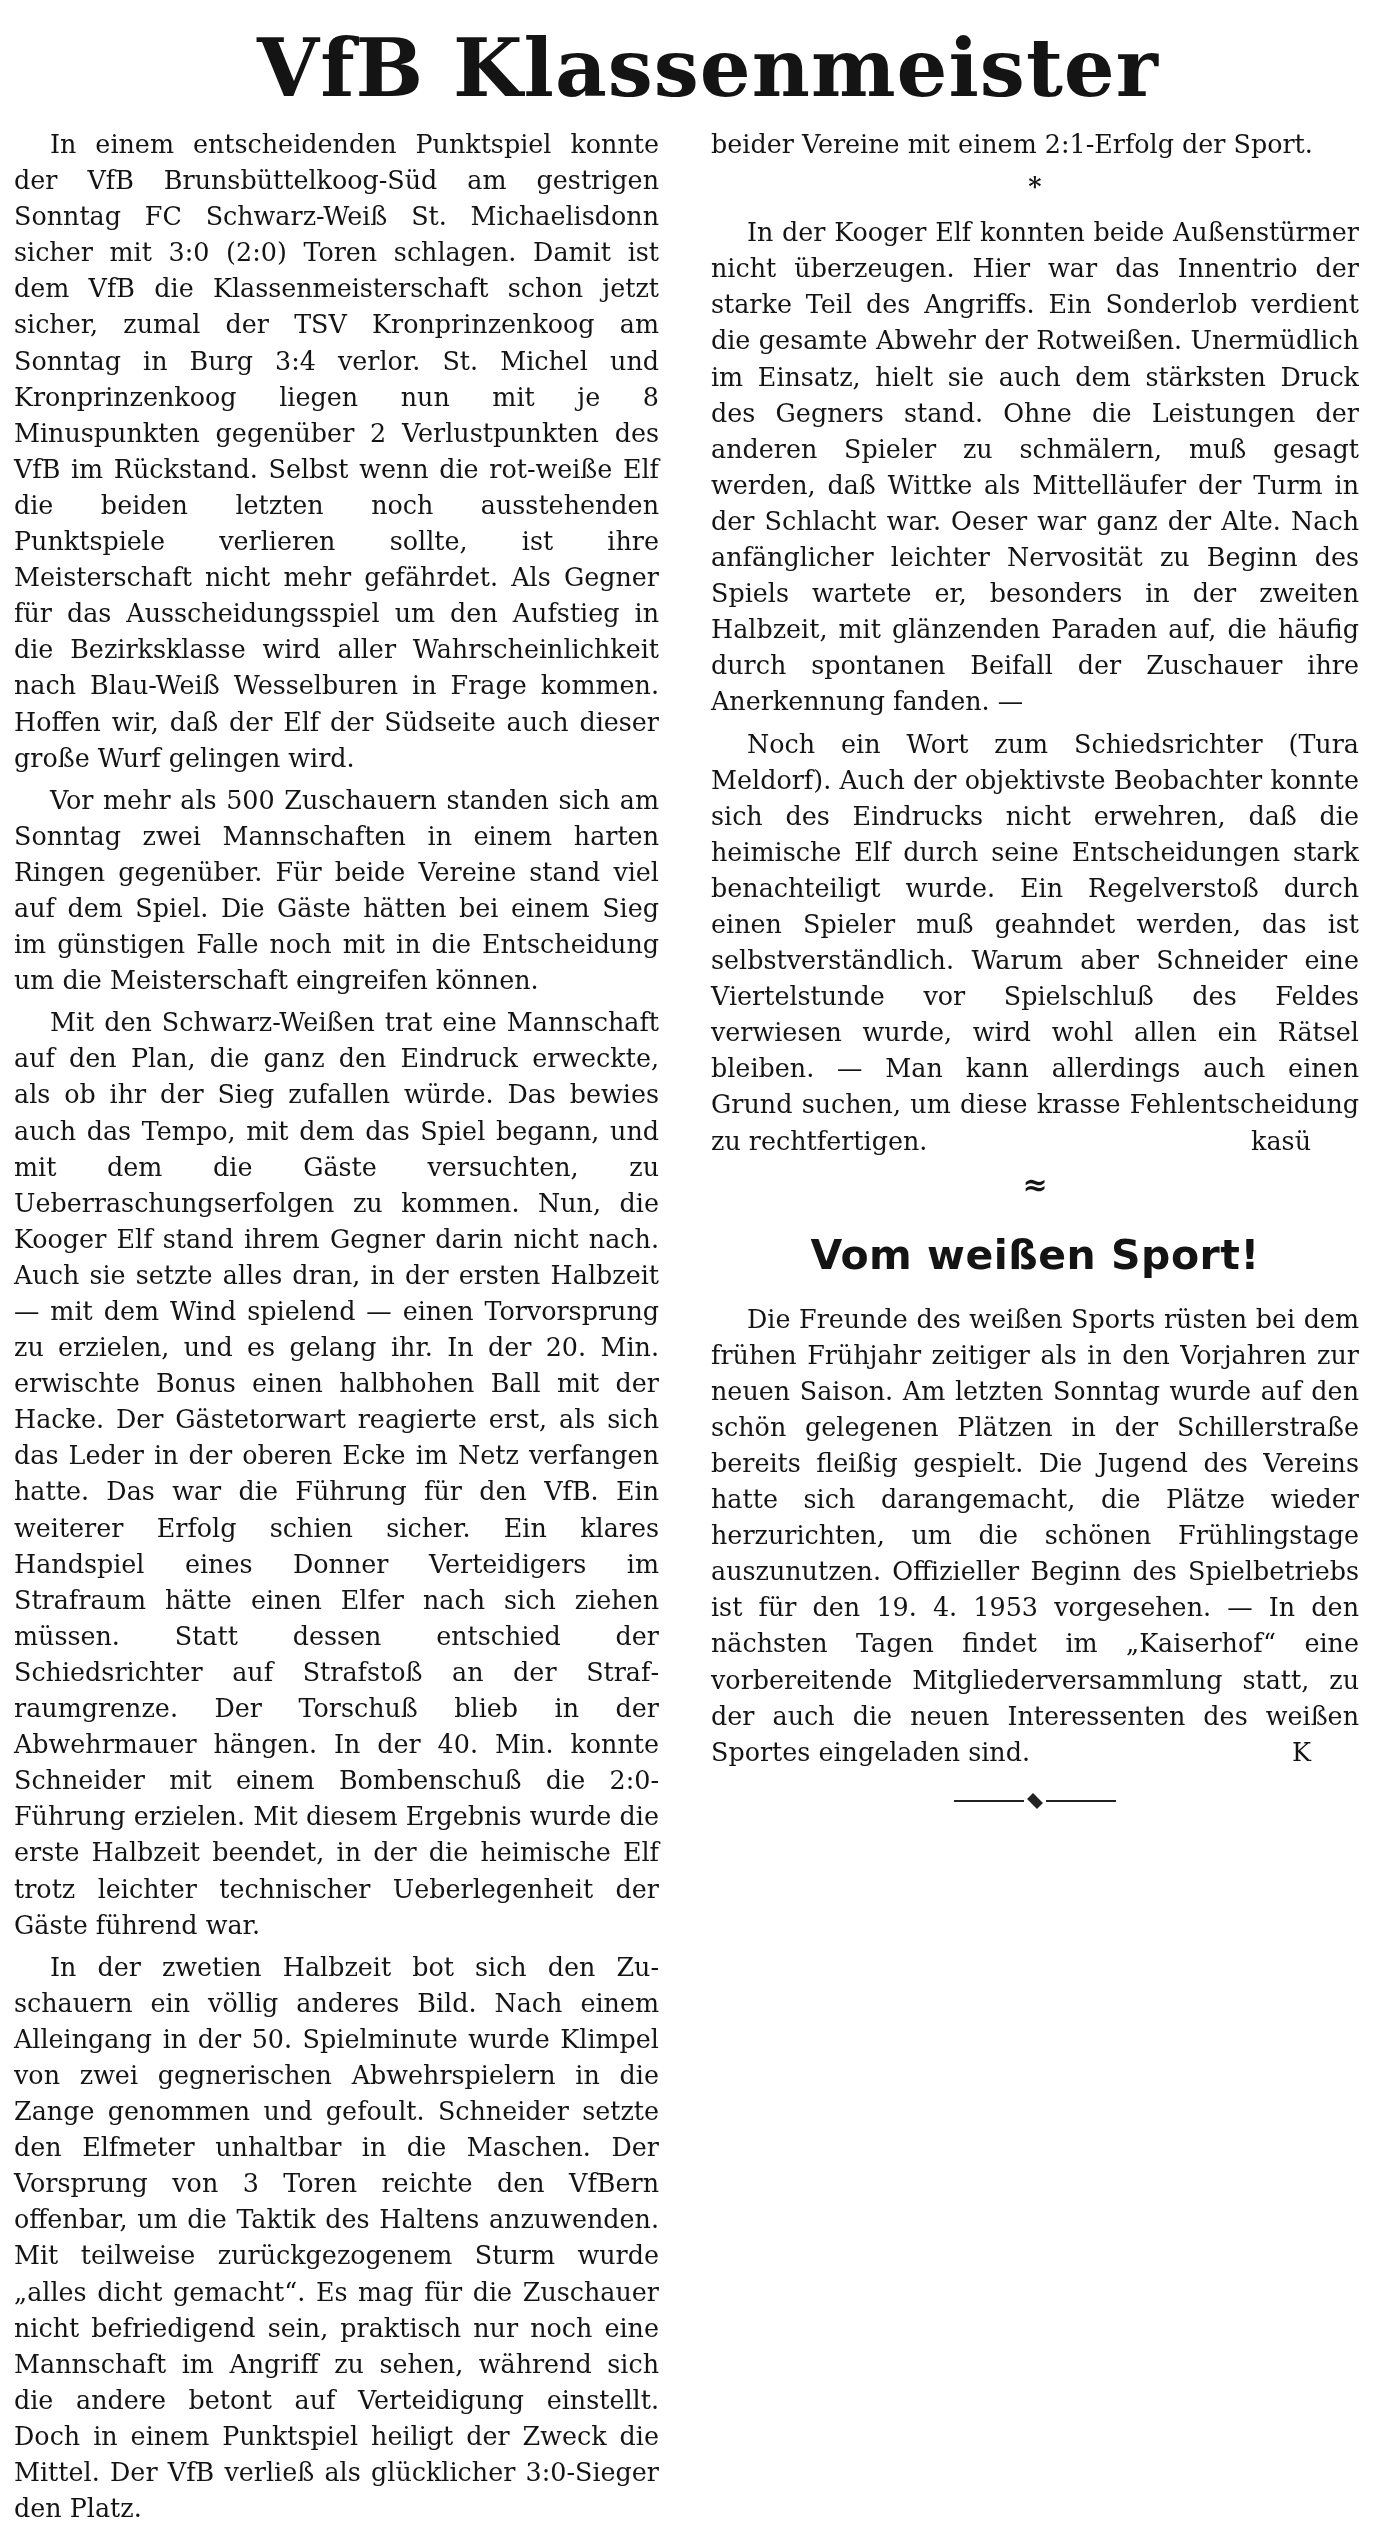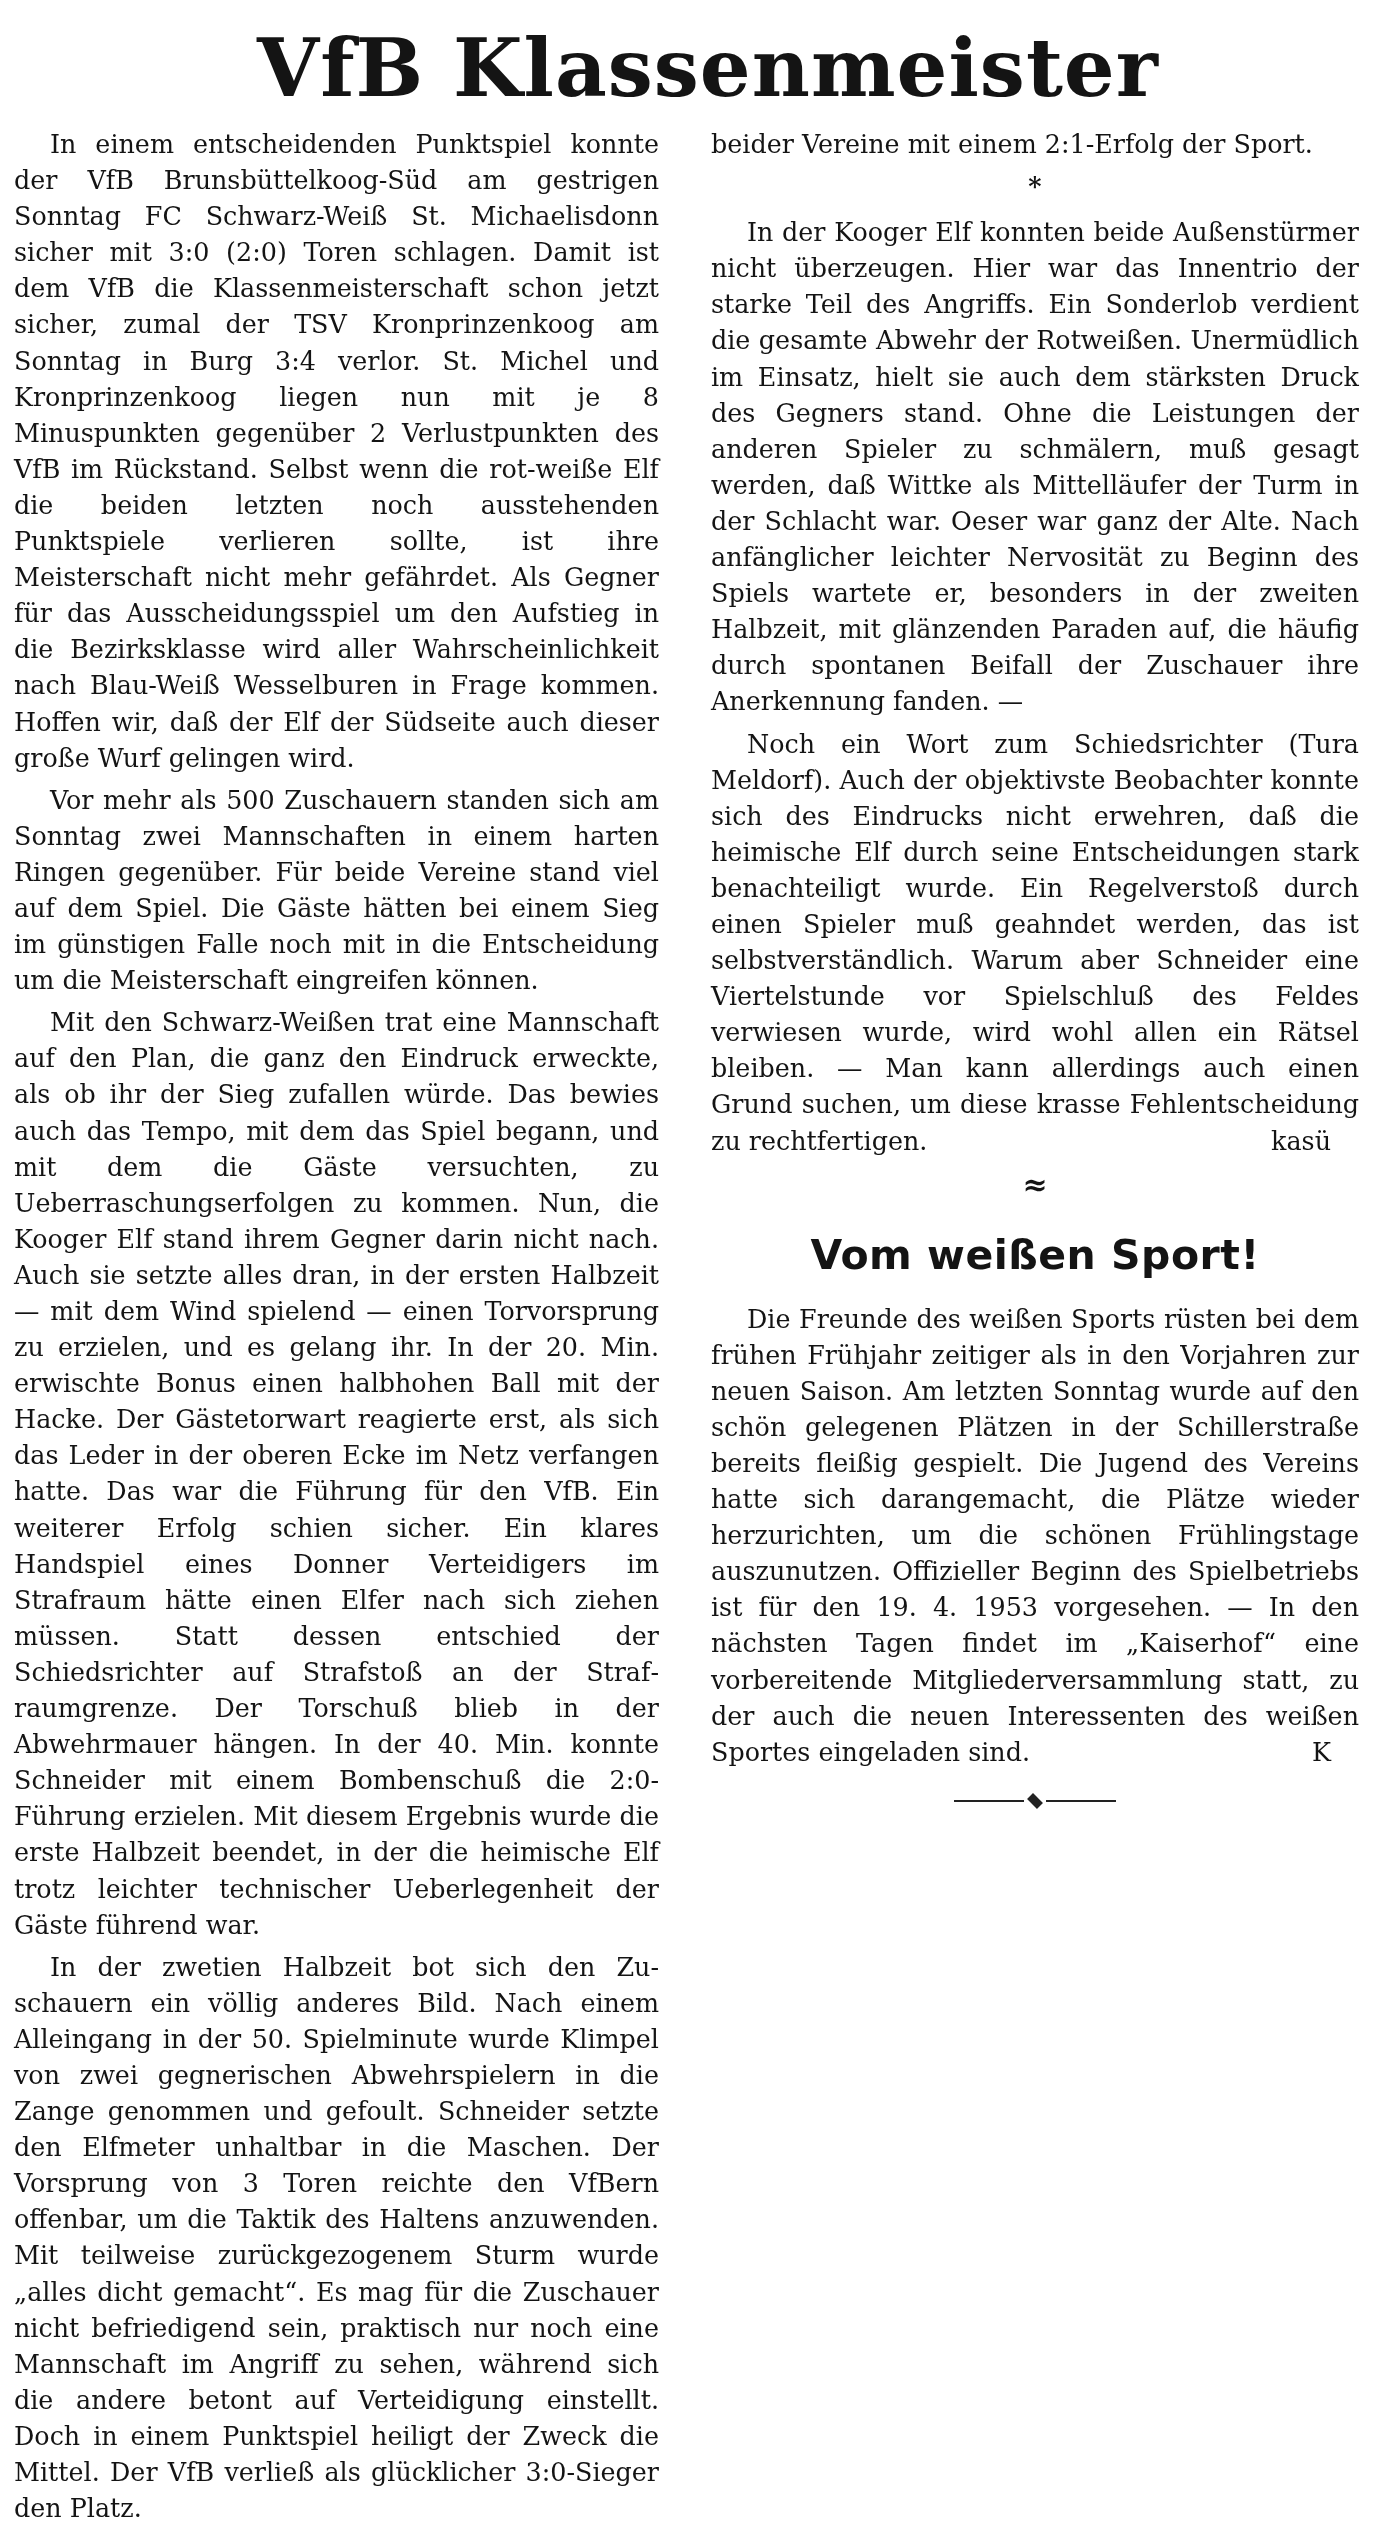--- a/index.html
+++ b/index.html
@@ -9,21 +9,21 @@
               font-family:"DejaVu Serif", serif; font-weight:bold; font-size:80px;
               letter-spacing:1px; line-height:100px; margin:0; }
   .col { position:absolute; top:126px; width:645px; font-size:25.4px; line-height:36.1px;
          text-align:justify; hyphens:manual; }
   .col.left { left:14px; }
   .col.right { left:711px; width:648px; }
   .col p { margin:0 0 6px 0; text-indent:36px; }
   .col p.lead { font-weight:normal; }
   .col p.cont { text-indent:0; }
   .star { text-align:center; margin:4px 0 10px 0; font-weight:bold; }
-  .sig { float:right; margin-right:28px; }
+  .sig { float:right; margin-right:48px; }
   .wavy { text-align:center; font-size:30px; line-height:40px; margin:6px 0 6px 0; font-weight:bold; }
   .sub-headline { text-align:center; font-family:"DejaVu Sans", sans-serif; font-weight:bold;
                   font-size:41px; line-height:80px; margin:10px 0 6px 0; letter-spacing:0.5px; }
   .end-ornament { display:flex; justify-content:center; align-items:center; margin-top:16px; height:30px; }
   .end-ornament .line { width:70px; height:2px; background:#222; }
   .end-ornament .diamond { width:14px; height:14px; background:#222; transform:rotate(45deg) scaleY(0.6); margin:0 4px; }
 </style>
 </head>
 <body>
 

